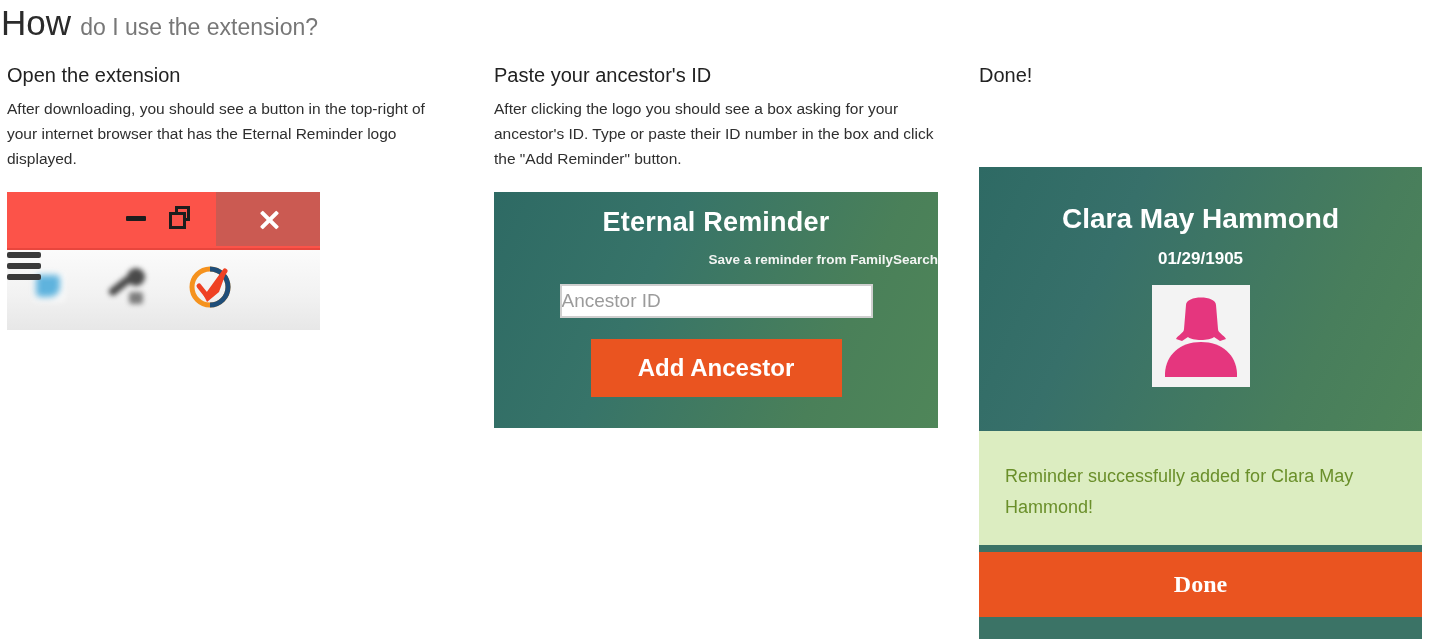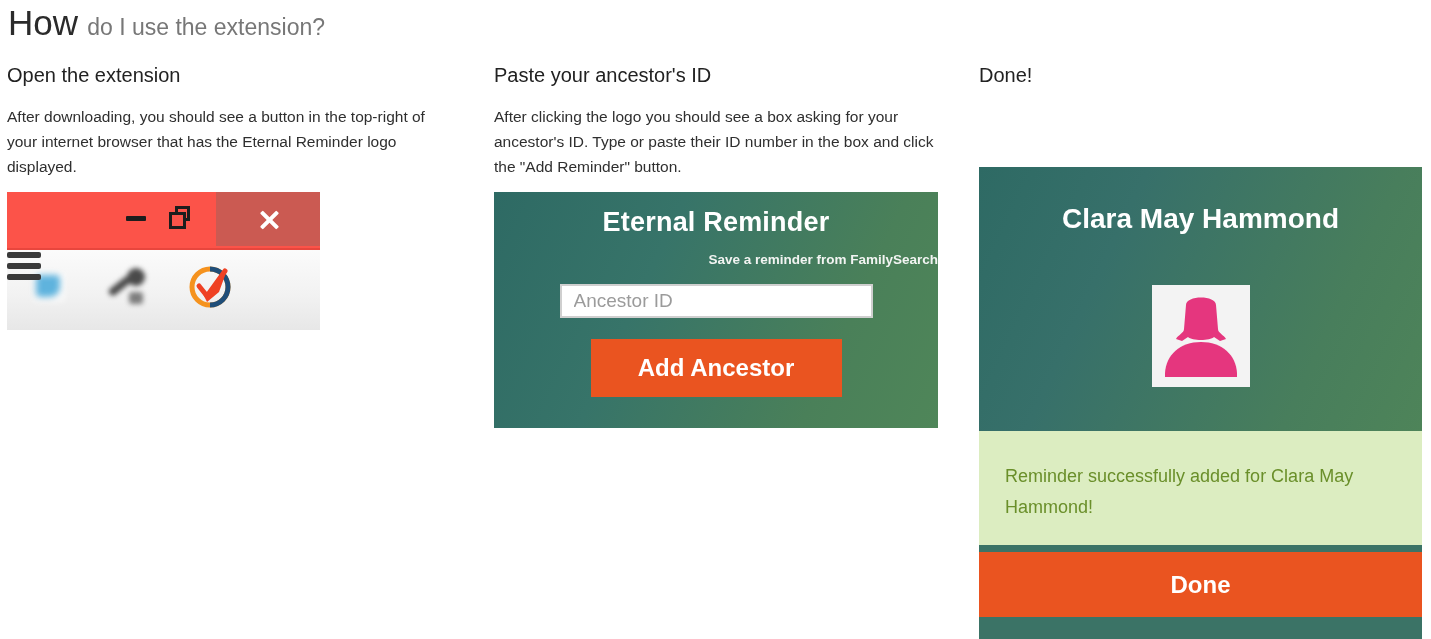--- a/index.html
+++ b/index.html
@@ -12,21 +12,21 @@
     height: 639px;
     position: relative;
     overflow: hidden;
     font-family: "Liberation Sans", sans-serif;
     color: #2b2b2b;
   }
 
   
   .page-heading {
     position: absolute;
-    left: 8px;
+    left: 1px;
     top: 0px;
     font-size: 33px;
     line-height: 46px;
     font-weight: 400;
     white-space: nowrap;
   }
   .page-heading .hl-strong {
     color: #2b2b2b;
     font-size: 35px;
   }
@@ -48,21 +48,21 @@
   }
   .col-1 { left: 7px;   width: 430px; }
   .col-2 { left: 494px; width: 448px; }
   .col-3 { left: 979px; width: 445px; }
 
   .col-title {
     font-size: 20px;
     line-height: 26px;
     font-weight: 400;
     color: #222222;
-    margin: 0 0 16px 0;
+    margin: 0 0 8px 0;
   }
   .col-body {
     font-size: 15.5px;
     line-height: 25px;
     color: #2f2f2f;
     margin: 0;
   }
 
   
   .fig-browser {
@@ -253,21 +253,21 @@
     display: block;
     box-sizing: border-box;
     margin: 17px auto 0 auto;
     width: 313px;
     height: 34px;
     background: #ffffff;
     border: 2px solid #cfcfcf;
     font-family: "Liberation Sans", sans-serif;
     font-size: 19px;
     color: #333333;
-    padding: 0 12px;
+    padding: 0 0;
     outline: none;
   }
   .popup-input::placeholder { color: #9b9b9b; opacity: 1; }
   .popup-button {
     display: block;
     margin: 21px auto 0 auto;
     width: 251px;
     height: 58px;
     background: #ea5420;
     border: none;
@@ -332,21 +332,21 @@
     height: 7px;
     background: #3b7366;
   }
   .succ-done {
     display: block;
     width: 100%;
     height: 65px;
     background: #ea5420;
     border: none;
     color: #ffffff;
-    font-family: Liberation Sans, sans-serif;
+    font-family: Liberation Serif, serif;
     font-size: 24px;
     font-weight: 700;
     cursor: pointer;
   }
   .succ-foot {
     height: 31px;
     background: #3b7366;
   }
 </style>
 </head>
@@ -422,20 +422,21 @@
   <h3 class="popup-title">Eternal Reminder</h3>
   <p class="popup-sub">Save a reminder from FamilySearch</p>
   <input class="popup-input" type="text" placeholder="Ancestor ID" style="">
   <button class="popup-button">Add Ancestor</button>
 </div>
 
 <div class="fig-success">
 
   <div class="succ-head">
     <h3 class="succ-name">Clara May Hammond</h3>
+    <p class="succ-date">01/29/1905</p>
     <div class="succ-avatar">
       <svg width="98" height="102" viewBox="0 0 98 102">
         <rect x="0" y="0" width="98" height="102" fill="#f3f3f3"></rect>
         <path d="M34 20 C34 10 64 10 64 20 L66 44 C66 48 72 50 74 54 L68 56 L62 52
                  C58 56 40 56 36 52 L30 56 L24 54 C26 50 32 48 32 44 Z" fill="#e5367e"></path>
         <path d="M49 57 C70 57 84 70 85 88 L85 92 L13 92 L13 88 C14 70 28 57 49 57 Z" fill="#e5367e"></path>
       </svg>
     </div>
   </div>
 

